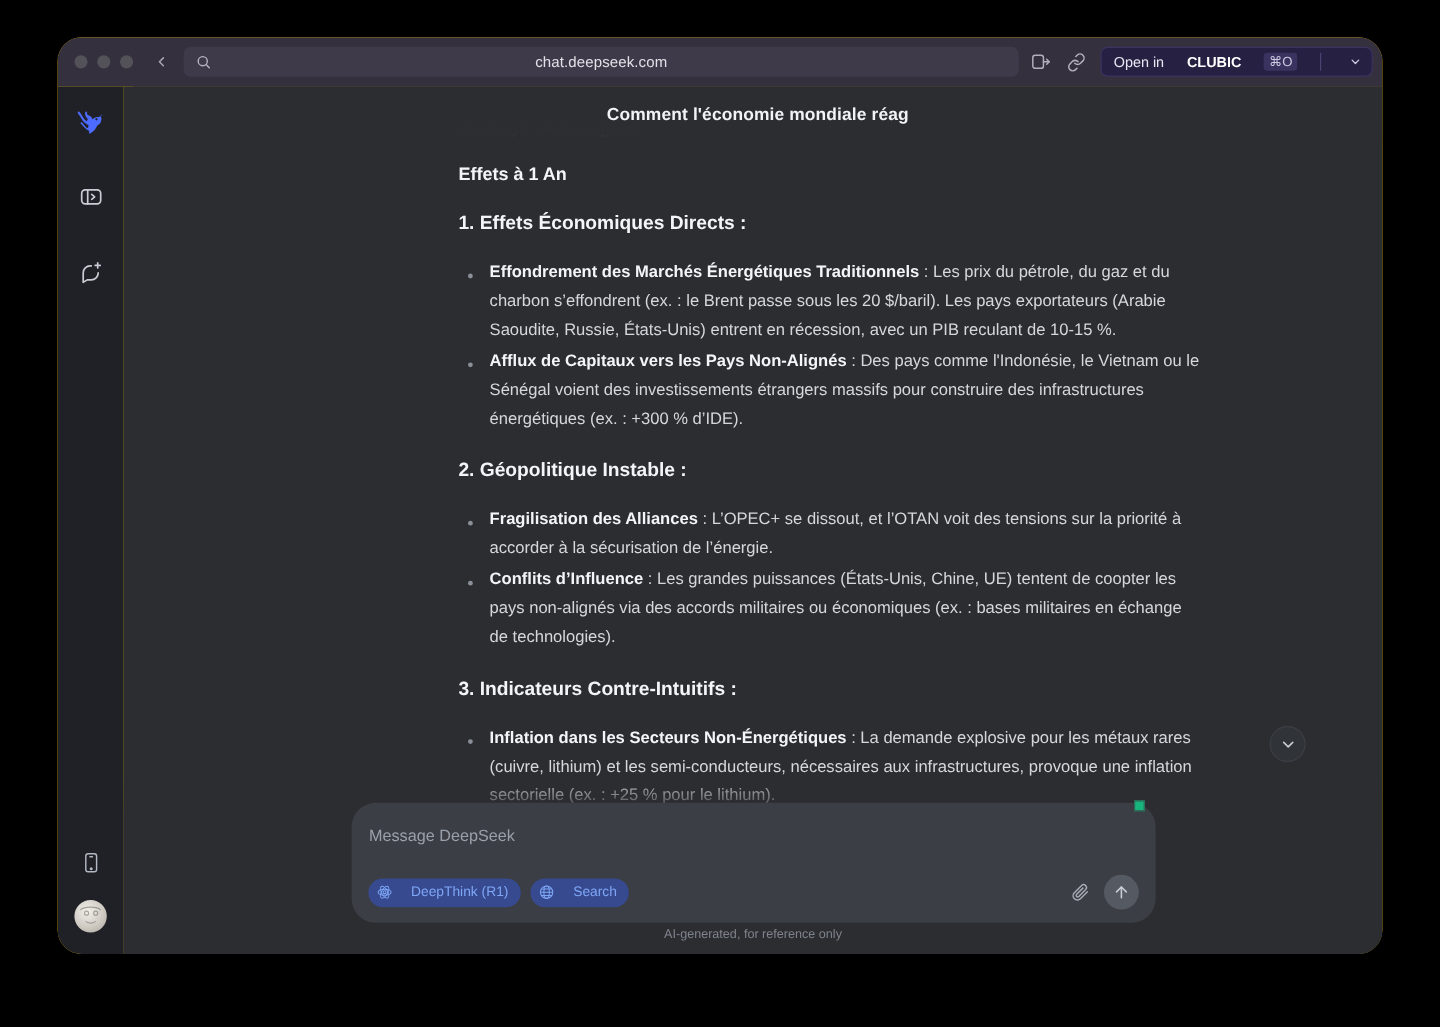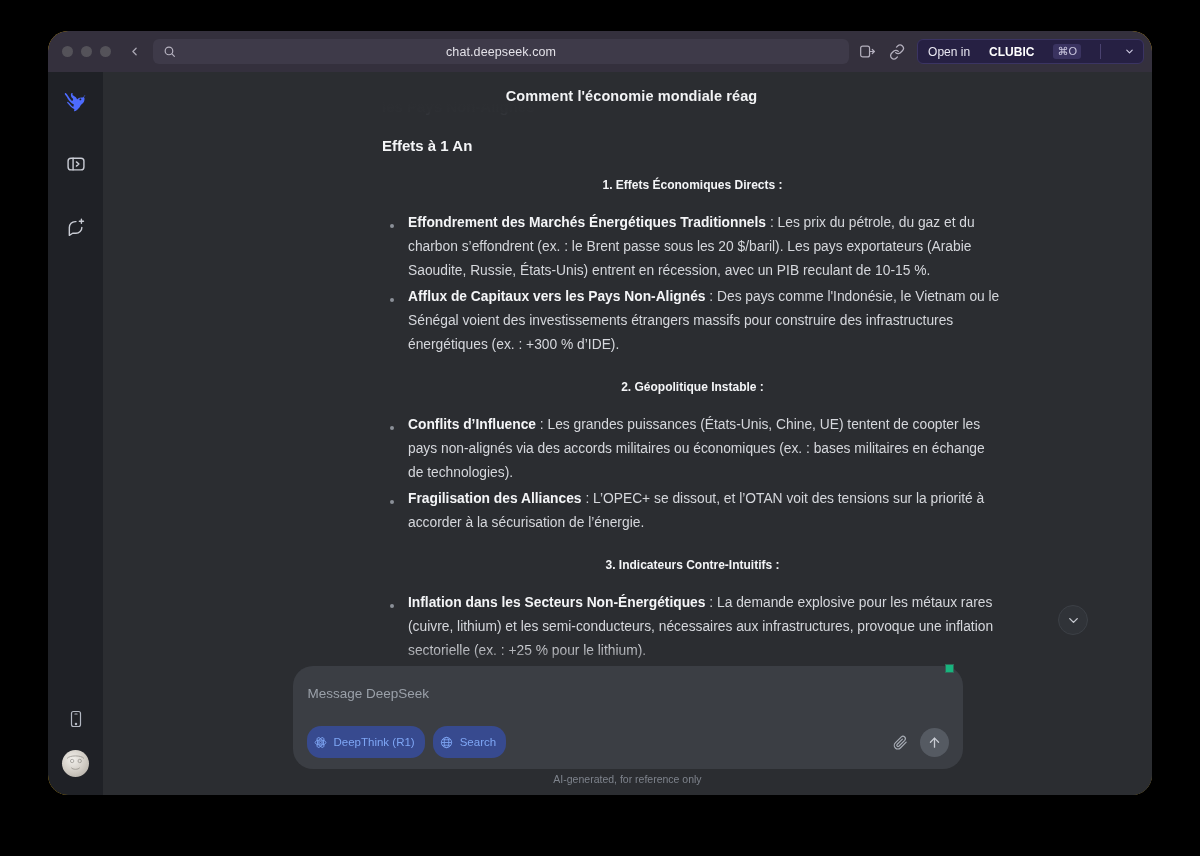--- a/index.html
+++ b/index.html
@@ -130,23 +130,22 @@
     font-size: 15px; font-weight: bold; color: #3d4046;
     margin-bottom: 21px; height: 18px; overflow: hidden;
     filter: blur(.4px);
   }
 
   h2.sec-title {
     font-size: 15px; font-weight: bold; color: #f4f5f7;
     margin: 0 0 24px 0;
   }
   h3.num-head {
-    font-size: 12px; font-weight: bold; color: #f4f5f7;
+    font-size: 16px; font-weight: bold; color: #f4f5f7;
     margin: 0 0 19px 0;
-    text-align: center;
   }
   ul.bullets { list-style: none; margin: 0 0 23px 0; padding: 0; }
   ul.bullets li {
     position: relative;
     padding-left: 26px;
     font-size: 13.8px;
     line-height: 24px;
     color: #d5d7dc;
     margin-bottom: 2px;
   }
@@ -182,22 +181,22 @@
     border-radius: 20px;
     padding: 20px 14px 11px 14px;
     position: relative;
   }
   #placeholder { font-size: 13.5px; color: #9aa0a9; padding-left: 1px; }
   #composer-row {
     display: flex; align-items: center;
     margin-top: 25px;
   }
   .pill {
-    height: 32px; border-radius: 14px;
-    display: inline-flex; align-items: center; gap: 7px;
+    height: 24px; border-radius: 14px;
+    display: inline-flex; align-items: center; gap: 16px;
     padding: 0 10px 0 7px;
     background: #374a8f;
     color: #7ea6f5;
     font-size: 11.5px;
     margin-right: 8px;
   }
   .pill svg { display: block; }
   .comp-spacer { flex: 1; }
   #clip { color: #a7acb5; display: flex; margin-right: 11px; }
   #send {
@@ -333,22 +332,22 @@
           <h2 class="sec-title">Effets à 1 An</h2>
 
           <h3 class="num-head">1. Effets Économiques Directs :</h3>
           <ul class="bullets">
             <li><b>Effondrement des Marchés Énergétiques Traditionnels</b><span> : Les prix du pétrole, du gaz et du charbon s’effondrent (ex. : le Brent passe sous les 20 $/baril). Les pays exportateurs (Arabie Saoudite, Russie, États-Unis) entrent en récession, avec un PIB reculant de 10-15 %.</span></li>
             <li><b>Afflux de Capitaux vers les Pays Non-Alignés</b><span> : Des pays comme l'Indonésie, le Vietnam ou le Sénégal voient des investissements étrangers massifs pour construire des infrastructures énergétiques (ex. : +300 % d’IDE).</span></li>
           </ul>
 
           <h3 class="num-head">2. Géopolitique Instable :</h3>
           <ul class="bullets">
+            <li><b>Fragilisation des Alliances</b><span> : L’OPEC+ se dissout, et l’OTAN voit des tensions sur la priorité à accorder à la sécurisation de l’énergie.</span></li>
             <li><b>Conflits d’Influence</b><span> : Les grandes puissances (États-Unis, Chine, UE) tentent de coopter les pays non-alignés via des accords militaires ou économiques (ex. : bases militaires en échange de technologies).</span></li>
-            <li><b>Fragilisation des Alliances</b><span> : L’OPEC+ se dissout, et l’OTAN voit des tensions sur la priorité à accorder à la sécurisation de l’énergie.</span></li>
           </ul>
 
           <h3 class="num-head">3. Indicateurs Contre-Intuitifs :</h3>
           <ul class="bullets">
             <li><b>Inflation dans les Secteurs Non-Énergétiques</b><span> : La demande explosive pour les métaux rares (cuivre, lithium) et les semi-conducteurs, nécessaires aux infrastructures, provoque une inflation sectorielle (ex. : +25 % pour le lithium).</span></li>
             <li><b>Chômage Technique dans les Énergies Renouvelables</b><span> : Malgré l’énergie propre, les fabricants</span></li>
           </ul>
 
         </div>
       </div>

